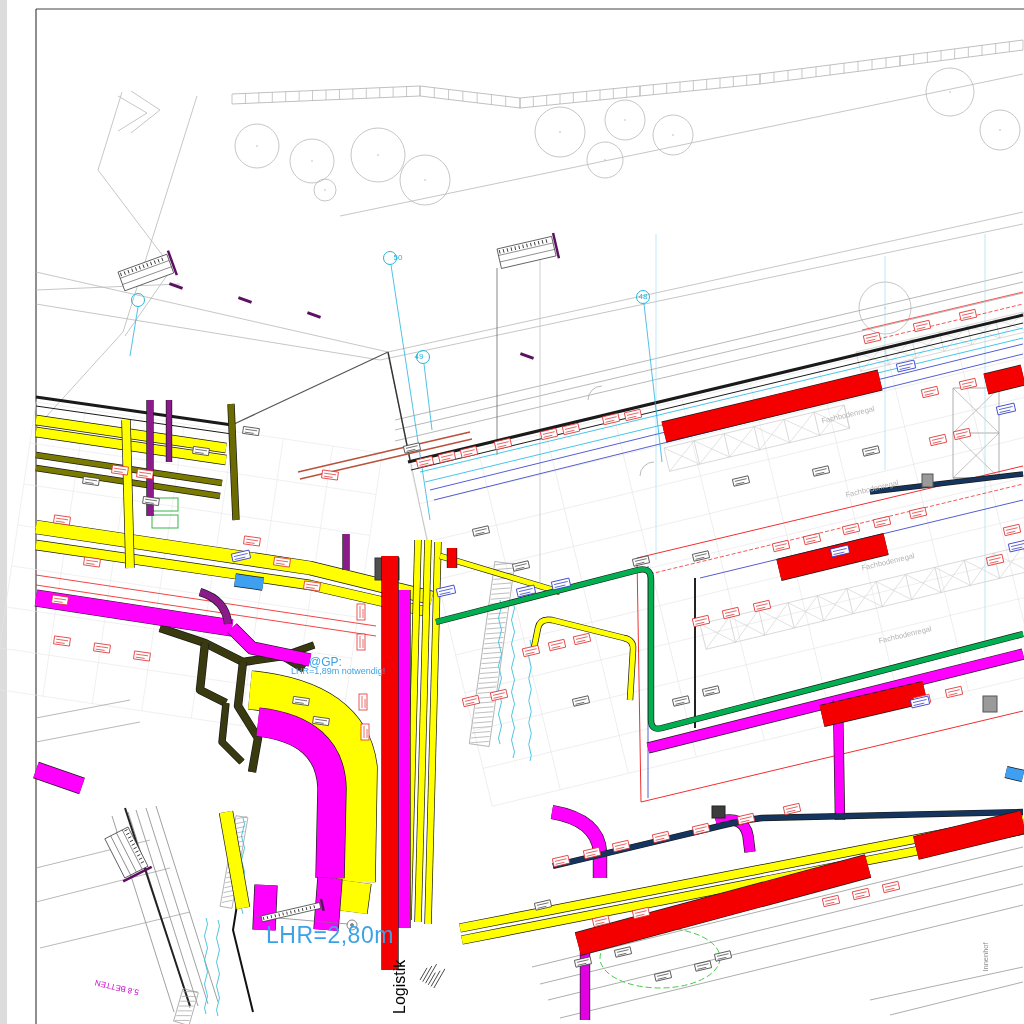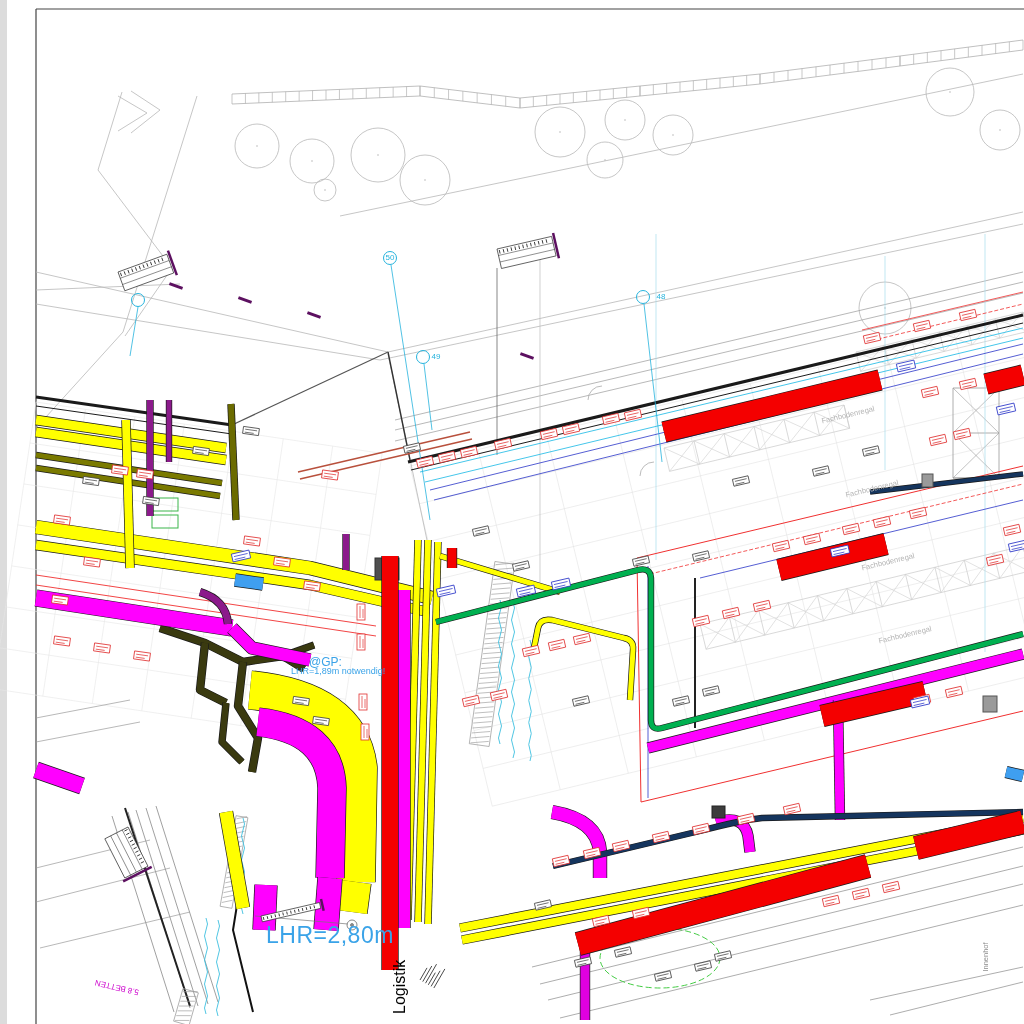--- a/index.html
+++ b/index.html
@@ -1049,16 +1049,16 @@
   <div class="ov t-gp1">@GP:</div>
   <div class="ov t-gp2">LHR=1,89m notwendig!</div>
   <div class="ov t-lhr">LHR=2,80m</div>
   <div class="ov t-log">Logistik</div>
   <div class="ov t-bet">5.8 BETTEN</div>
   <div class="ov t-inn">Innenhof</div>
   <div class="ov t-fach" style="left:848px;top:415px;">Fachbodenregal</div>
   <div class="ov t-fach" style="left:872px;top:489px;">Fachbodenregal</div>
   <div class="ov t-fach" style="left:888px;top:562px;">Fachbodenregal</div>
   <div class="ov t-fach" style="left:905px;top:635px;">Fachbodenregal</div>
-  <div class="ov t-bub" style="left:390px;top:258px;">50</div>
-  <div class="ov t-bub" style="left:661px;top:297px;text-align:center;">48</div>
-  <div class="ov t-bub" style="left:423px;top:357px;margin-left:13px;">49</div>
+  <div class="ov t-bub" style="left:398px;top:258px;">50</div>
+  <div class="ov t-bub" style="left:643px;top:297px;text-align:center;">48</div>
+  <div class="ov t-bub" style="left:406px;top:357px;margin-left:13px;">49</div>
 </div>
 
 </body></html>

